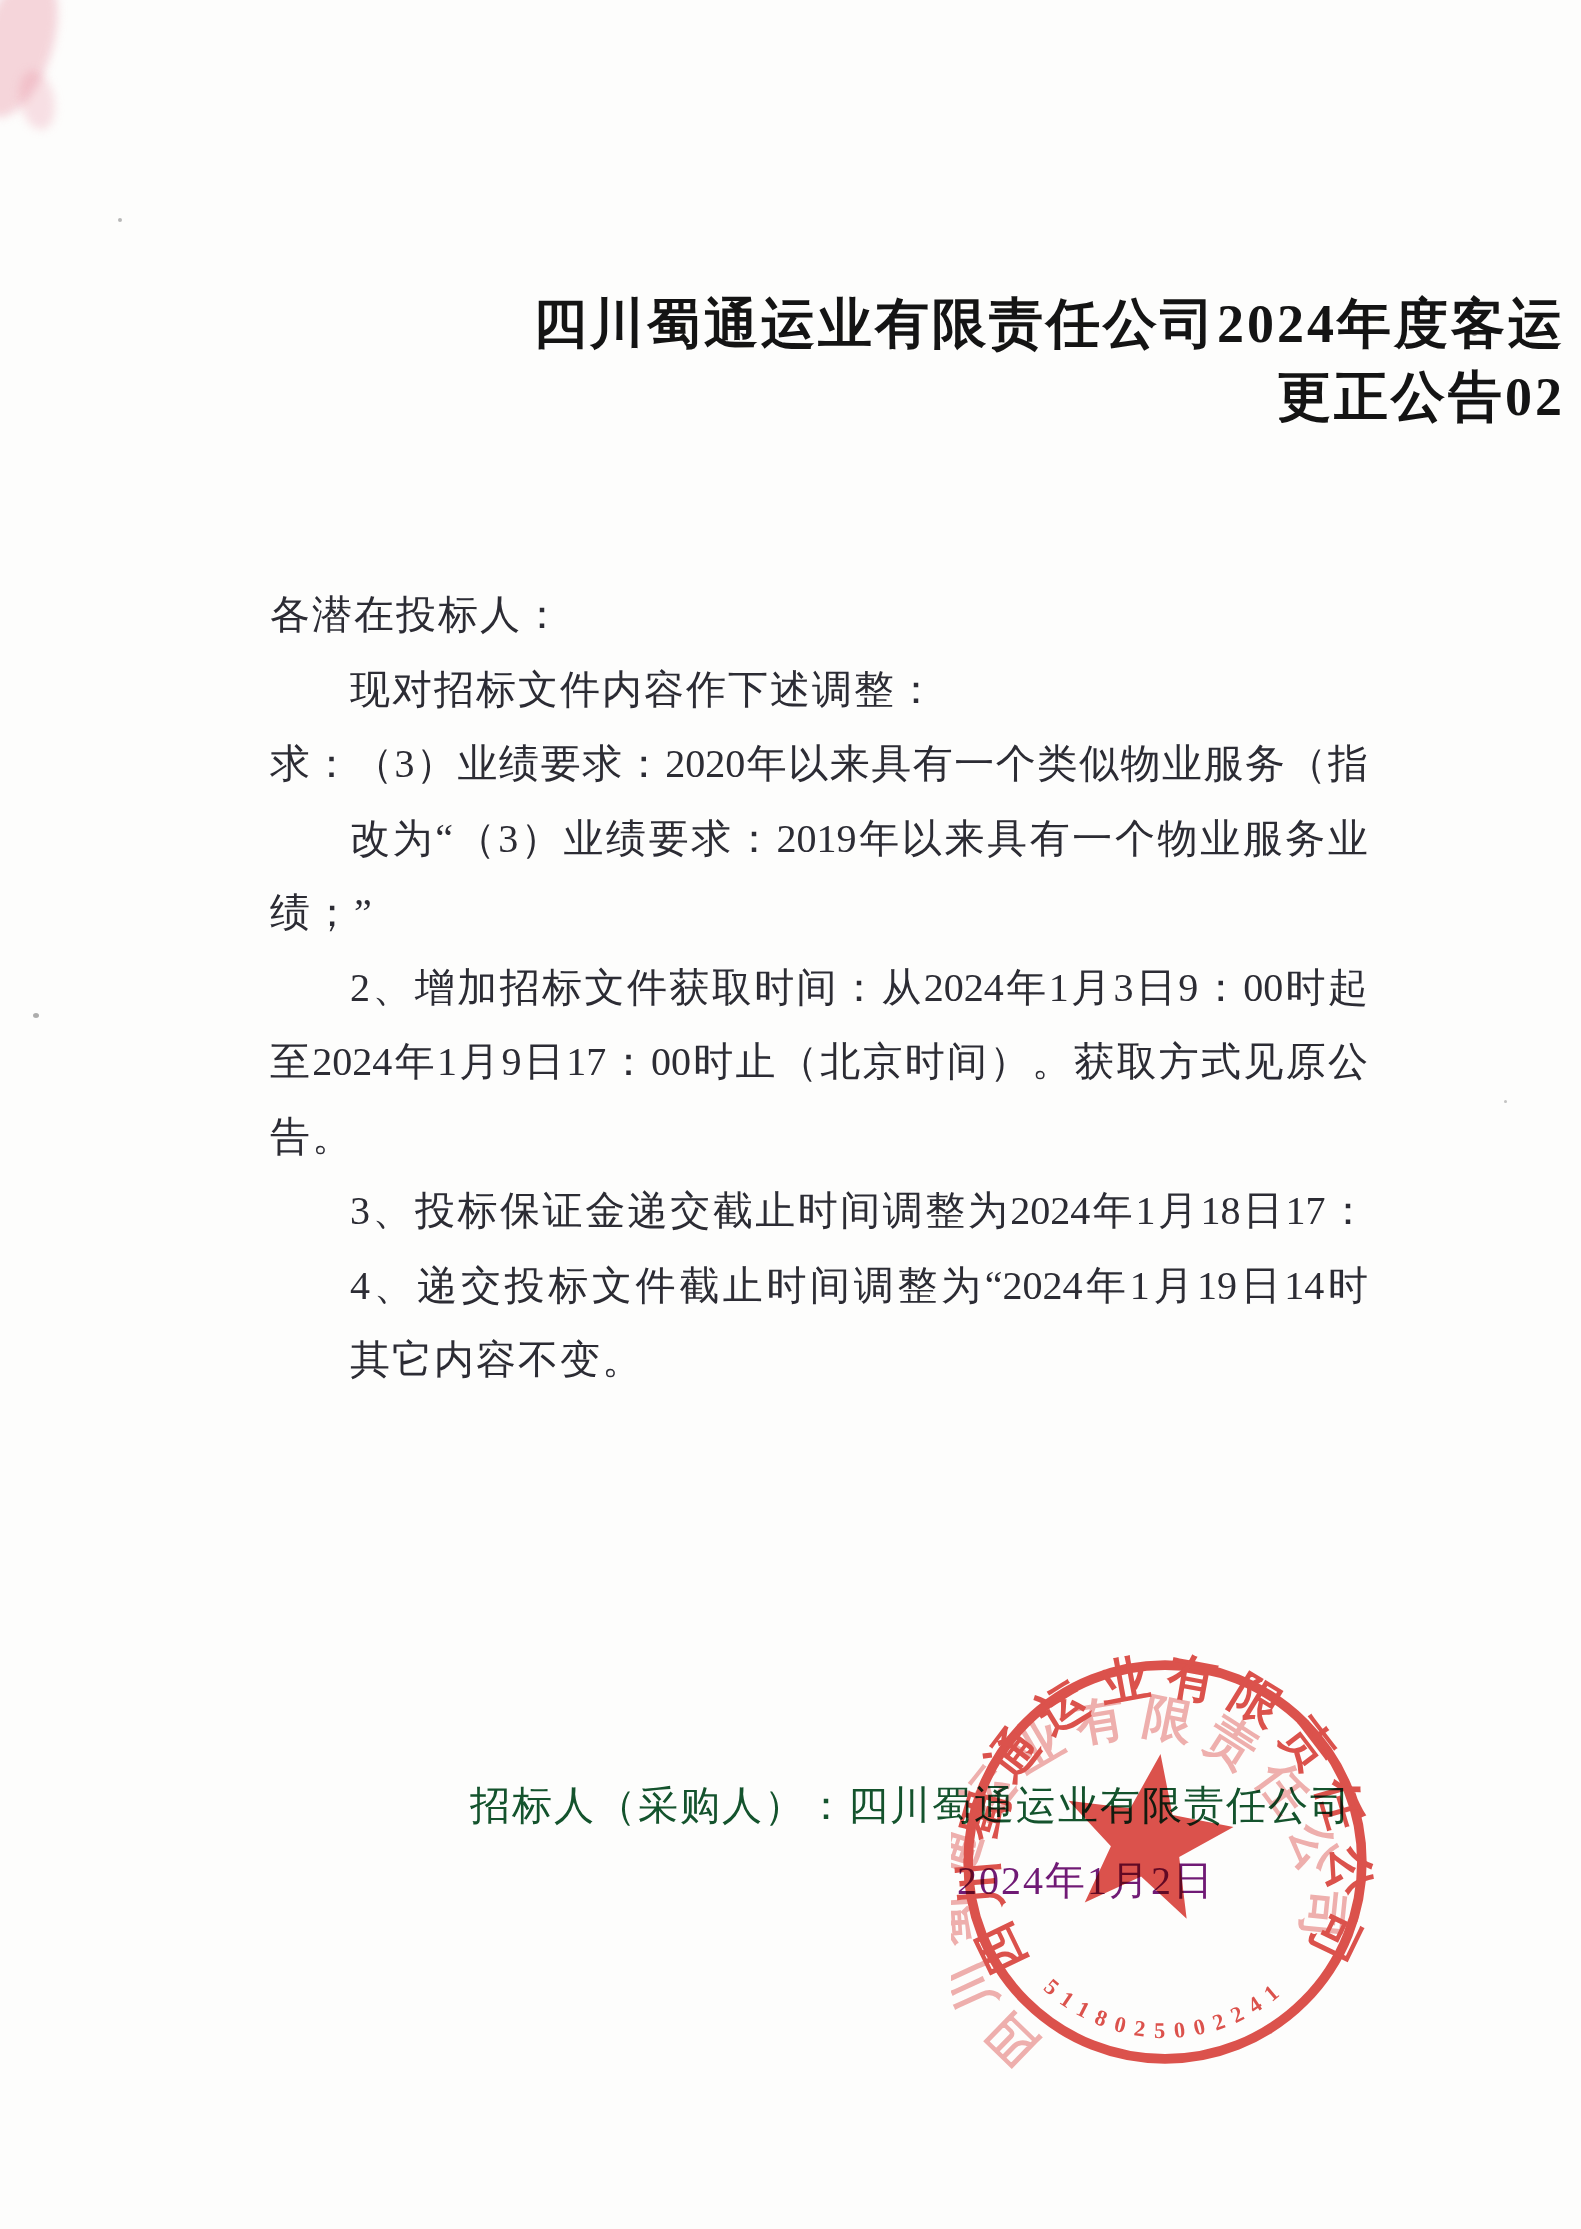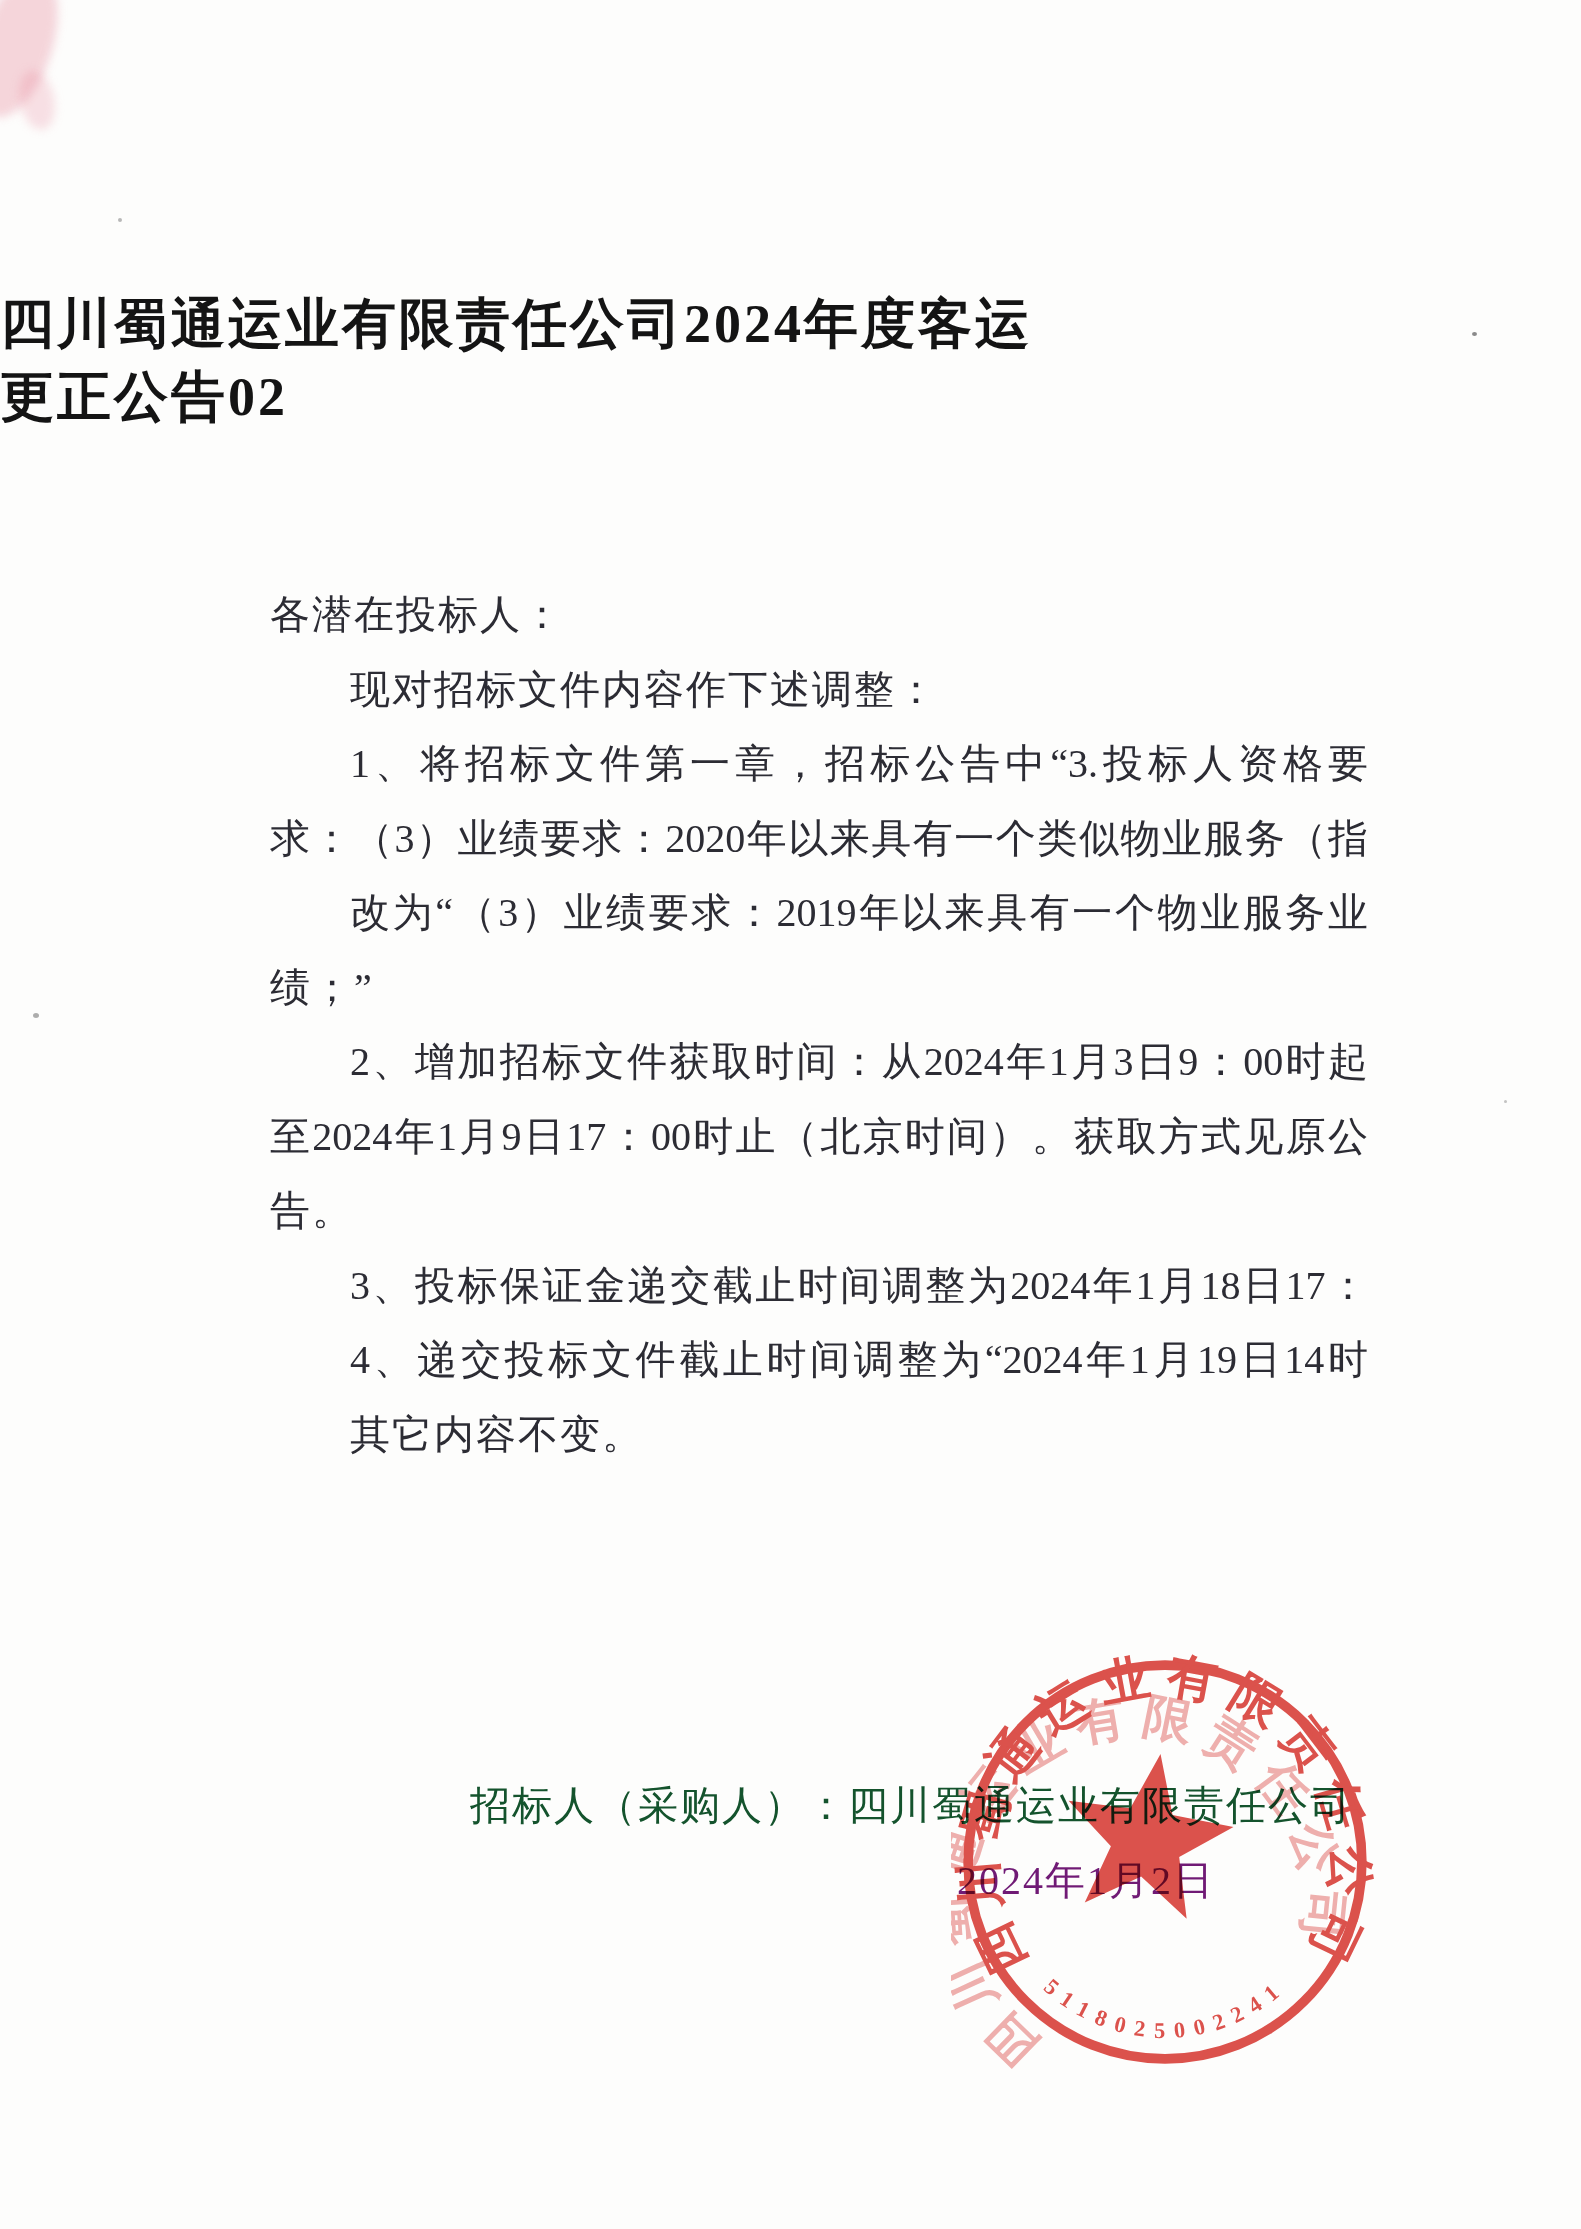--- a/index.html
+++ b/index.html
@@ -8,21 +8,21 @@
     width:1581px;height:2229px;
     margin:0 auto;
     background:#fdfdfc;
     overflow:hidden;
     font-family:"Liberation Serif","DejaVu Serif",serif;
     color:#2e2e36;
   }
   
   .title-block{
     position:absolute;top:288px;left:0;width:1565px;
-    text-align:left;
+    text-align:right;
     font-weight:bold;color:#141414;
     font-size:54px;line-height:73px;letter-spacing:3px;
   }
   
   .body-block{
     position:absolute;top:578px;left:240px;width:1098px;
     font-size:40px;line-height:74.5px;
     color:#2c2c34;
     margin-left:30px;
   }
@@ -69,21 +69,20 @@
   <div class="speck s4"></div>
 
   <div class="title-block">
     <div>四川蜀通运业有限责任公司2024年度客运</div>
     <div>更正公告02</div>
   </div>
 
   <div class="body-block">
       <div class="bline">各潜在投标人：</div>
       <div class="bline ind">现对招标文件内容作下述调整：</div>
-      <div class="bline jf ind">1、将招标文件第一章，招标公告中“3.投标人资格要</div>
       <div class="bline jf">求：（3）业绩要求：2020年以来具有一个类似物业服务（指</div>
       <div class="bline jf ind">改为“（3）业绩要求：2019年以来具有一个物业服务业</div>
       <div class="bline">绩；”</div>
       <div class="bline jf ind">2、增加招标文件获取时间：从2024年1月3日9：00时起</div>
       <div class="bline jf">至2024年1月9日17：00时止（北京时间）。获取方式见原公</div>
       <div class="bline">告。</div>
       <div class="bline jf ind">3、投标保证金递交截止时间调整为2024年1月18日17：</div>
       <div class="bline jf ind">4、递交投标文件截止时间调整为“2024年1月19日14时</div>
       <div class="bline ind">其它内容不变。</div>
     </div>

